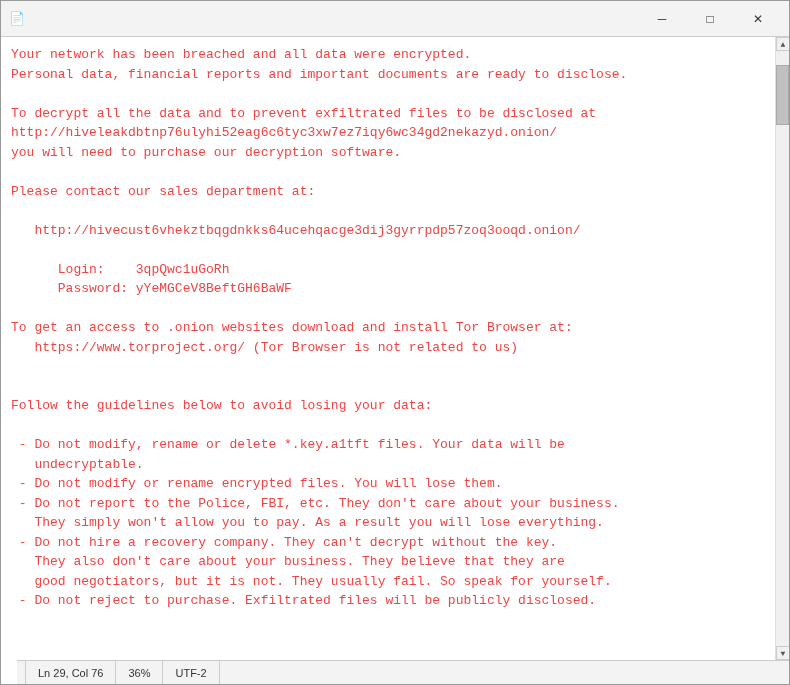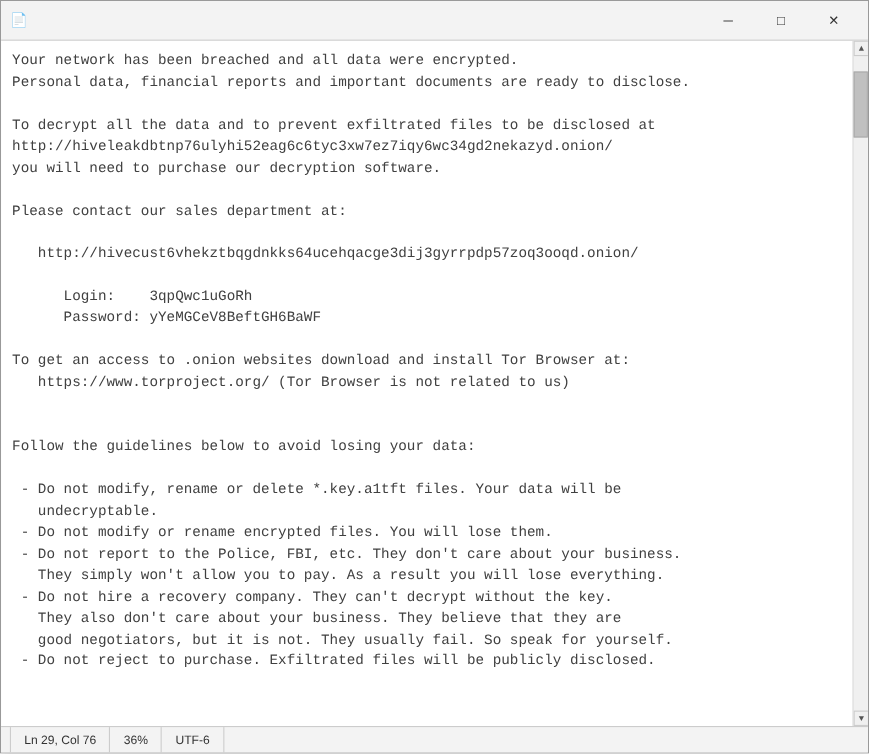--- a/index.html
+++ b/index.html
@@ -100,21 +100,21 @@
       overflow: hidden;
     }
 
     .text-content {
       flex: 1;
       padding: 8px 10px;
       overflow-y: scroll;
       overflow-x: auto;
       font-family: 'Courier New', Courier, monospace;
       font-size: 13px;
-      color: #404040;
+      color: #ef4444;
       line-height: 1.5;
       white-space: pre;
       background: #fff;
       outline: none;
     }
 
     .scrollbar-track {
       width: 14px;
       background: #f0f0f0;
       border-left: 1px solid #ddd;
@@ -144,20 +144,21 @@
     }
 
     .status-bar {
       background: #f3f3f3;
       border-top: 1px solid #ccc;
       display: flex;
       align-items: center;
       height: 24px;
       padding: 0 8px;
       gap: 0;
+      margin-left: 16px;
     }
 
     .status-item {
       font-family: 'Segoe UI', Arial, sans-serif;
       font-size: 11px;
       color: #333;
       padding: 0 12px;
       border-right: 1px solid #ccc;
       height: 100%;
       display: flex;
@@ -219,15 +220,15 @@
       <div class="scrollbar-arrow">▲</div>
       <div class="scrollbar-thumb"></div>
       <div style="flex:1"></div>
       <div class="scrollbar-arrow">▼</div>
     </div>
   </div>
 
   <div class="status-bar">
     <span class="status-item">Ln 29, Col 76</span>
     <span class="status-item">36%</span>
-    <span class="status-item">UTF-6</span>
+    <span class="status-item">UTF-2</span>
   </div>
 </div>
 
 </body></html>

